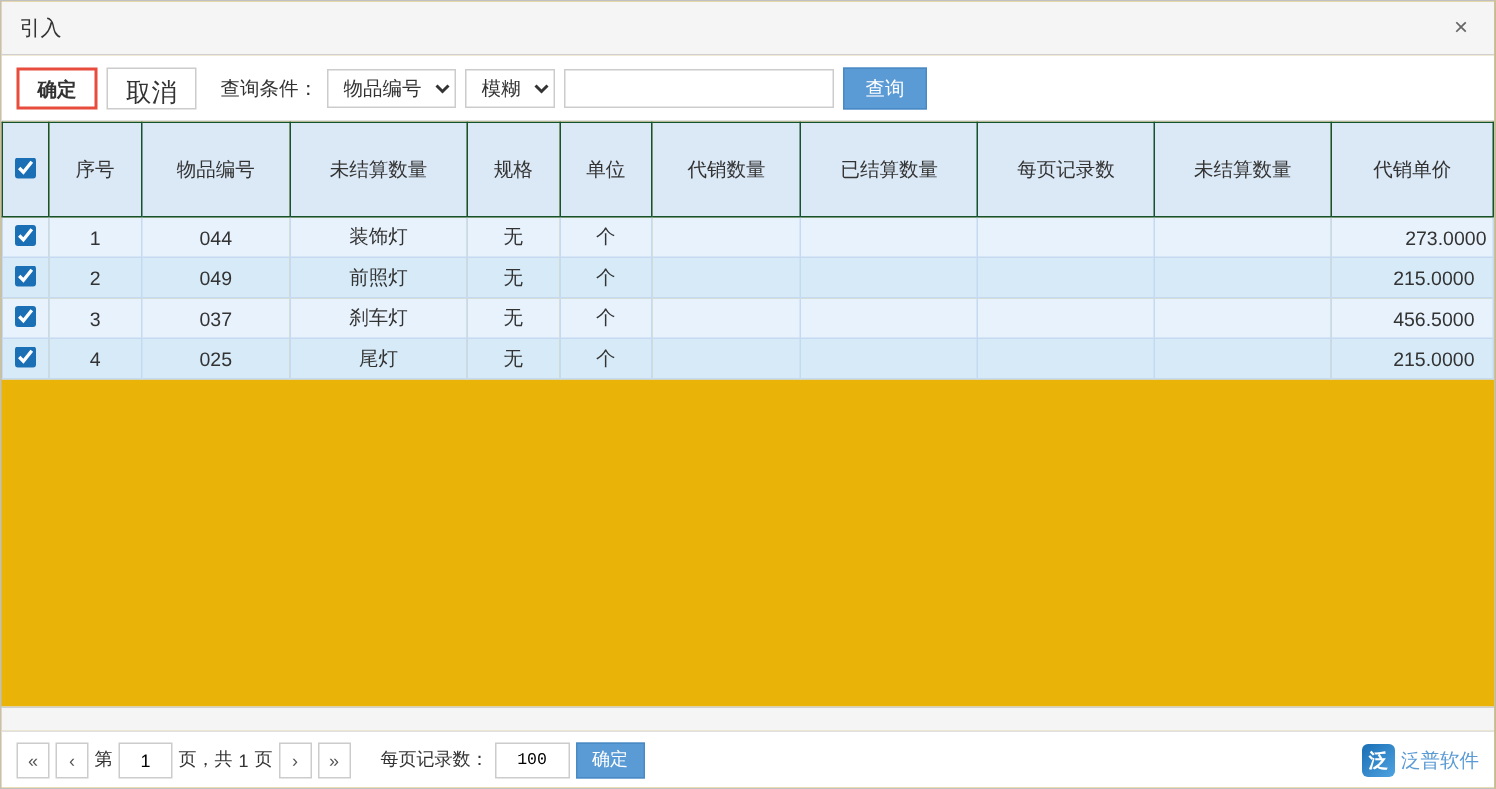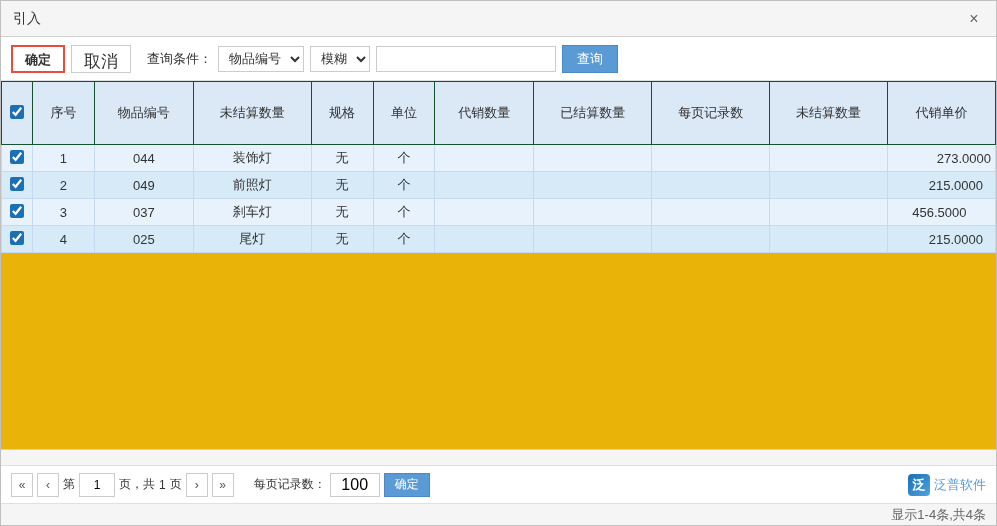--- a/index.html
+++ b/index.html
@@ -23,21 +23,21 @@
     tr.row-even { background: #e8f2fd; }
     tr.row-odd { background: #d6eaf8; }
     .checkbox-cell { width: 24px; text-align: center; }
     input[type="checkbox"] { cursor: pointer; width: 14px; height: 14px; accent-color: #1a6fb5; }
     .scrollbar-area { height: 16px; background: #f5f5f5; border-top: 1px solid #d0d0d0; overflow-x: auto; }
     .pagination { display: flex; align-items: center; gap: 4px; padding: 6px 10px; border-top: 1px solid #e0e0e0; background: #fff; height: 38px; }
     .page-btn { background: #fff; border: 1px solid #ccc; padding: 2px 6px; cursor: pointer; font-size: 12px; color: #555; height: 24px; min-width: 22px; display: flex; align-items: center; justify-content: center; }
     .page-btn:disabled { color: #bbb; cursor: default; }
     .page-text { font-size: 12px; color: #333; }
     .page-input { border: 1px solid #ccc; width: 36px; height: 24px; text-align: center; font-size: 12px; padding: 2px; }
-    .per-page-input { border: 1px solid #ccc; width: 50px; height: 24px; text-align: center; font-size: 16px; padding: 2px; }
+    .per-page-input { border: 1px solid #ccc; width: 50px; height: 24px; text-align: center; font-size: 11px; padding: 2px; font-family: Liberation Mono, monospace; }
     .btn-page-confirm { background: #5b9bd5; border: 1px solid #4a8ac4; color: #fff; padding: 2px 10px; cursor: pointer; font-size: 12px; height: 24px; }
     .brand-logo { margin-left: auto; display: flex; align-items: center; gap: 4px; color: #5b9bd5; font-size: 12px; }
     .brand-icon { width: 22px; height: 22px; background: linear-gradient(135deg, #1a6fb5, #4fa3e0); border-radius: 4px; display: flex; align-items: center; justify-content: center; color: #fff; font-size: 10px; font-weight: bold; }
     .status-bar { display: flex; align-items: center; padding: 0 10px; height: 22px; background: #f5f5f5; border-top: 1px solid #e0e0e0; justify-content: flex-end; font-size: 11px; color: #666; }
   </style>
 </head>
 <body>
 
 <div class="dialog">
 
@@ -113,21 +113,21 @@
             <td class="checkbox-cell"><input type="checkbox" checked="" style=""></td>
             <td>3</td>
             <td>037</td>
             <td>刹车灯</td>
             <td>无</td>
             <td>个</td>
             <td></td>
             <td></td>
             <td></td>
             <td></td>
-            <td style="padding-right:12px;">456.5000</td>
+            <td style="text-align:right; padding-right:12px;">456.5000</td>
           </tr>
           <tr class="row-odd">
             <td class="checkbox-cell"><input type="checkbox" checked="" style=""></td>
             <td>4</td>
             <td>025</td>
             <td>尾灯</td>
             <td>无</td>
             <td>个</td>
             <td></td>
             <td></td>
@@ -155,16 +155,13 @@
     <input class="per-page-input" type="text" value="100" style="">
     <button class="btn-page-confirm">确定</button>
     <div class="brand-logo">
       <div class="brand-icon">
         <span>泛</span>
       </div>
       <span>泛普软件</span>
     </div>
   </div>
 
-  <div class="status-bar">
-    <span>显示1-4条,共4条</span>
-  </div>
 </div>
 
 </body></html>

